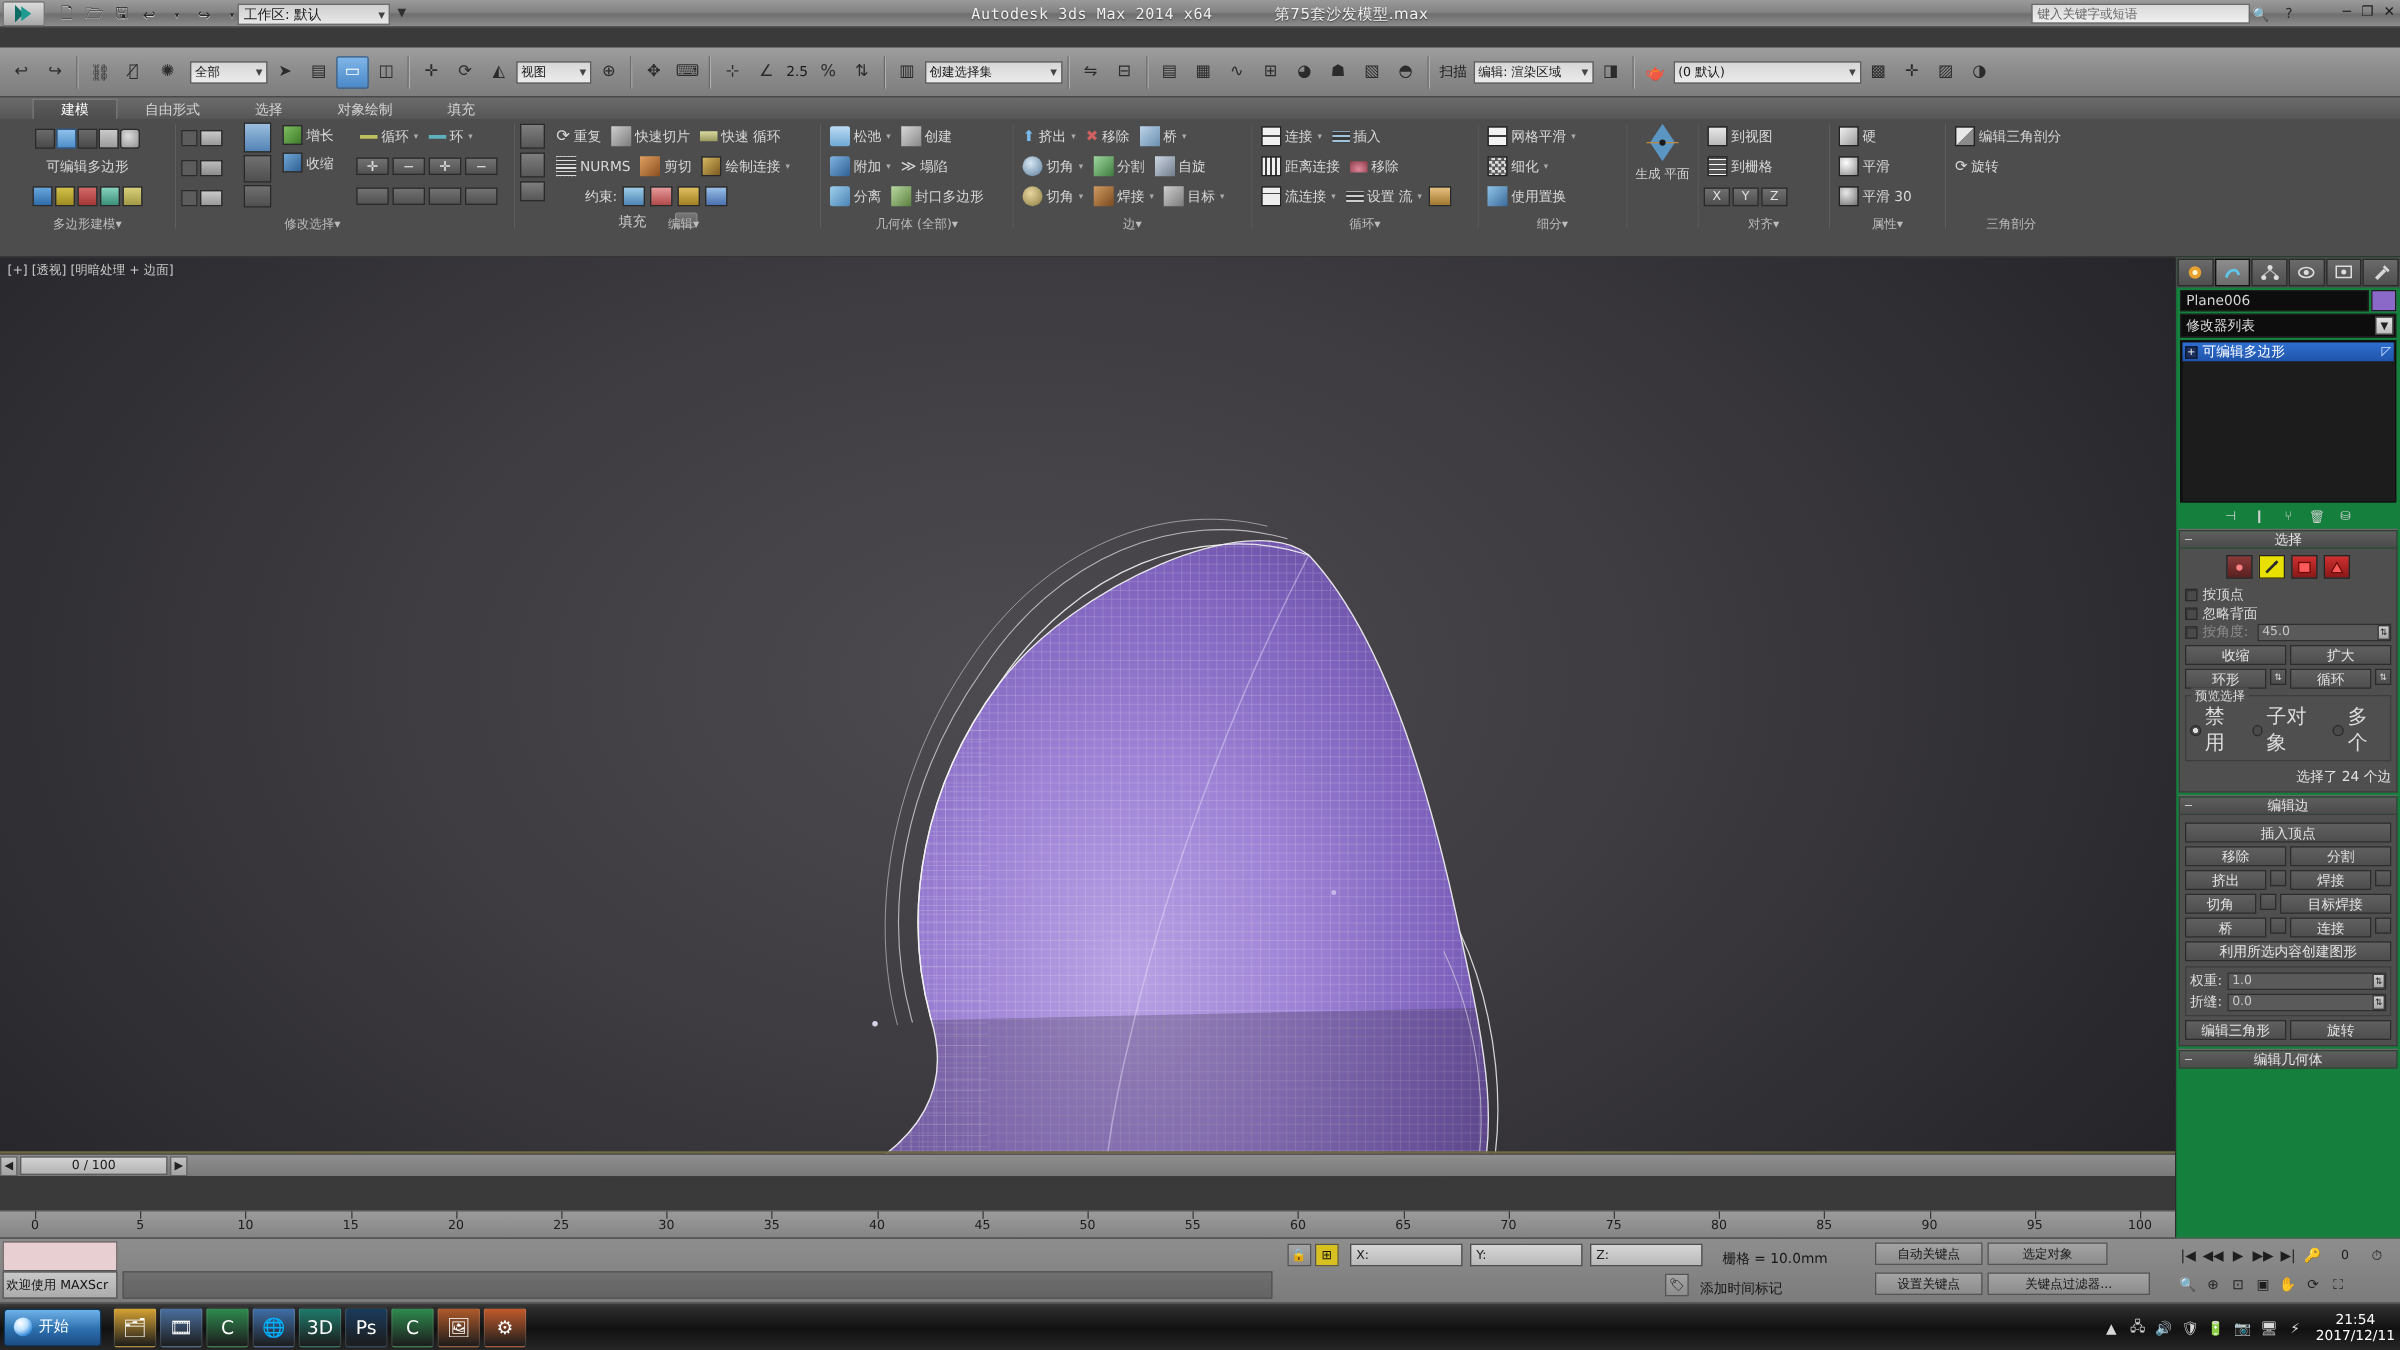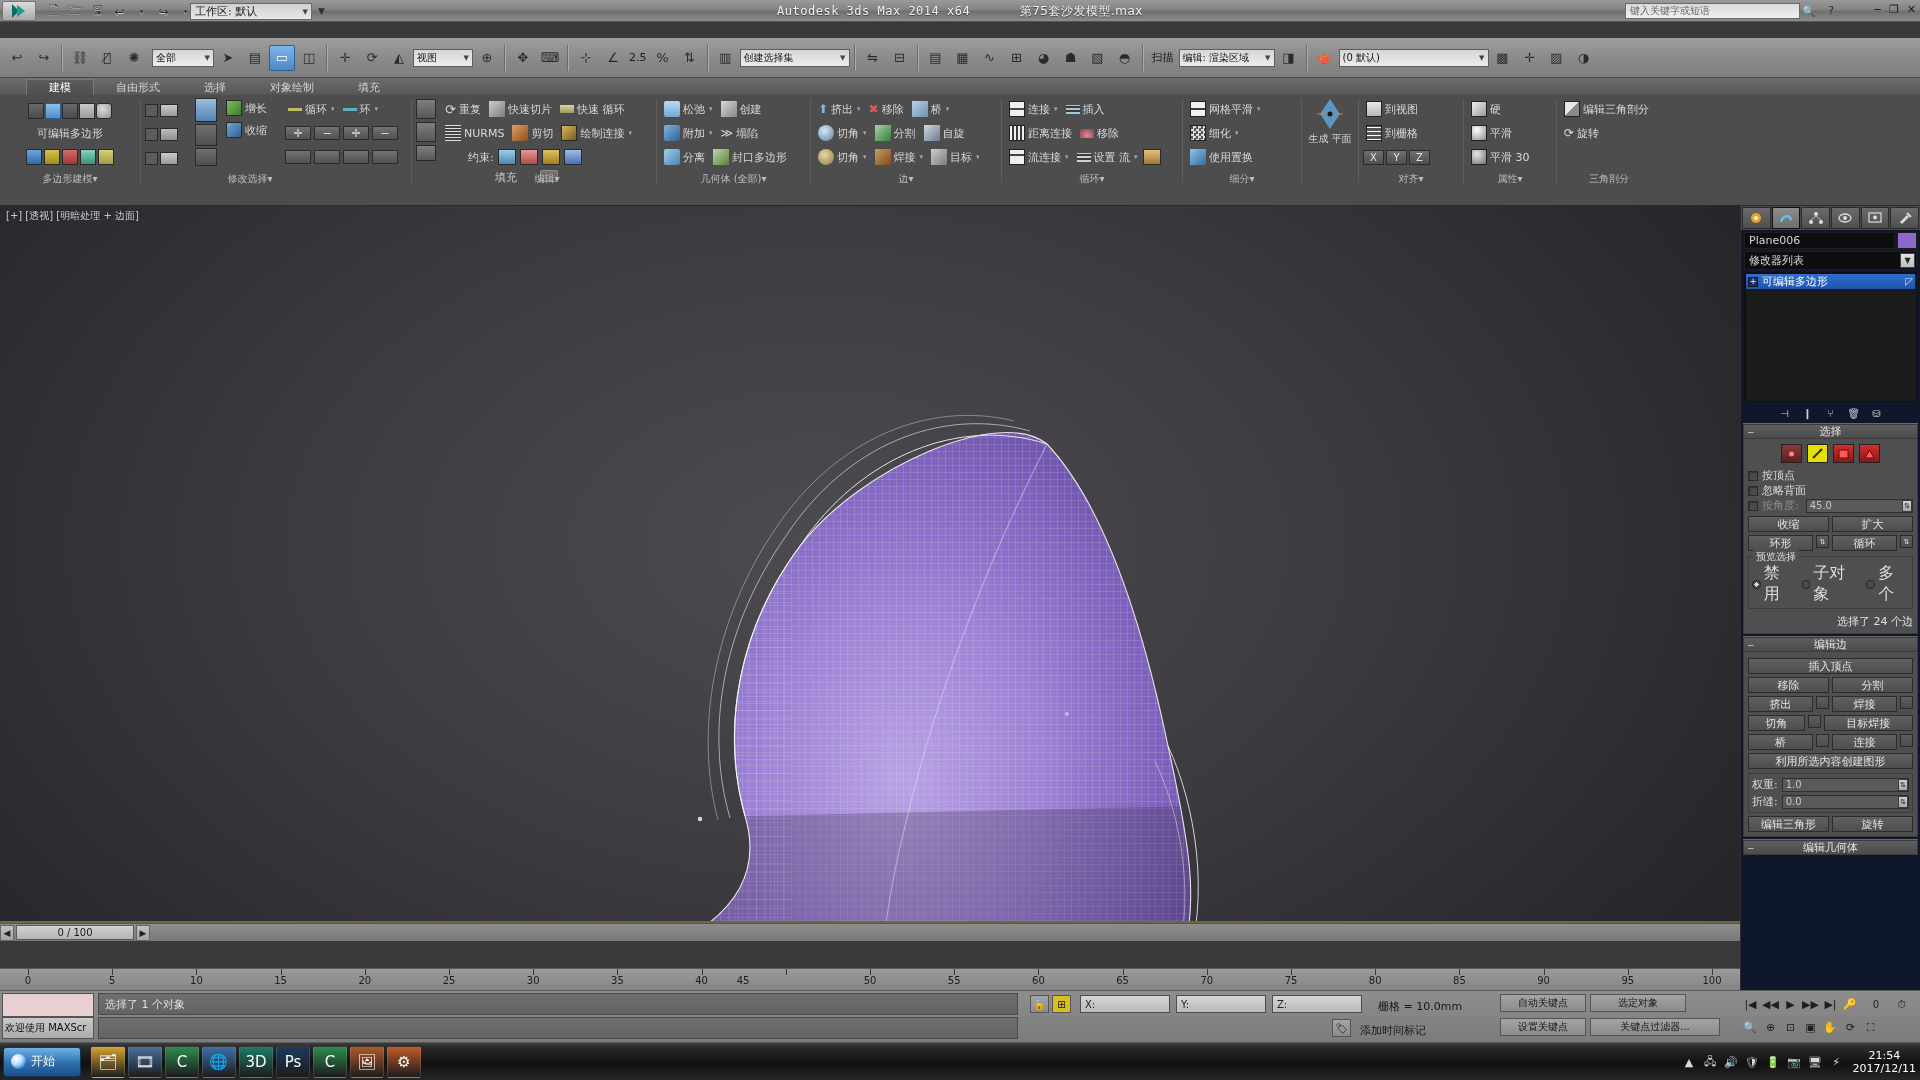--- a/index.html
+++ b/index.html
@@ -148,21 +148,21 @@
     font-size:9px;color:#222;background:linear-gradient(to bottom,#c3c3c3,#a3a3a3);border:1px solid #666;}
   .vp-track .tslider{
     margin-left:2px;width:118px;height:15px;
     background:linear-gradient(to bottom,#d2d2d2,#b4b4b4);border:1px solid #5c5c5c;
     font-size:10px;color:#1a1a1a;display:flex;align-items:center;justify-content:center;
   }
 
   
   .cmdpanel{
     position:absolute;right:0;top:206px;width:180px;height:790px;
-    background:#0f172a;border-left:1px solid #2c2c2c;
+    background:#15803d;border-left:1px solid #2c2c2c;
   }
   .cp-tabs{display:flex;height:24px;background:#4a4a4a;padding:1px;gap:1px;}
   .cp-tab{flex:1;border:1px solid #2b2b2b;background:linear-gradient(to bottom,#6a6a6a,#4f4f4f);
     display:flex;align-items:center;justify-content:center;}
   .cp-tab.active{background:linear-gradient(to bottom,#8d8d8d,#6d6d6d);border-color:#111;}
   .cp-namebar{display:flex;margin:2px 3px 1px 3px;height:17px;gap:2px;}
   .cp-name{flex:1;background:#0d0d0d;border:1px solid #1e1e1e;color:#d7d7d7;font-size:11px;
     display:flex;align-items:center;padding-left:4px;}
   .cp-swatch{width:20px;height:17px;background:#8b69c9;border:1px solid #1e1e1e;}
   .cp-modlist{margin:2px 3px;height:19px;background:#0d0d0d;border:1px solid #1e1e1e;
@@ -1085,21 +1085,21 @@
       <div class="ticklabel" style="left: 364.8px; text-align: center;">20</div>
       <div class="tick" style="left: 449px;"></div>
       <div class="ticklabel" style="left: 449px;">25</div>
       <div class="tick" style="left: 533.2px;"></div>
       <div class="ticklabel" style="left: 533.2px;">30</div>
       <div class="tick" style="left: 617.4px;"></div>
       <div class="ticklabel" style="left: 617.4px;">35</div>
       <div class="tick" style="left: 701.6px;"></div>
       <div class="ticklabel" style="left: 701.6px;">40</div>
       <div class="tick" style="left: 785.8px;"></div>
-      <div class="ticklabel" style="left: 743px;">45</div>
+      <div class="ticklabel" style="left: 786px;">45</div>
       <div class="tick" style="left: 870px;"></div>
       <div class="ticklabel" style="left: 870px;">50</div>
       <div class="tick" style="left: 954.2px;"></div>
       <div class="ticklabel" style="left: 954.2px;">55</div>
       <div class="tick" style="left: 1038.4px;"></div>
       <div class="ticklabel" style="left: 1038.4px;">60</div>
       <div class="tick" style="left: 1122.6px;"></div>
       <div class="ticklabel" style="left: 1122.6px;">65</div>
       <div class="tick" style="left: 1206.8px;"></div>
       <div class="ticklabel" style="left: 1206.8px;">70</div>
@@ -1115,21 +1115,20 @@
       <div class="ticklabel" style="left: 1627.8px;">95</div>
       <div class="tick" style="left: 1712px;"></div>
       <div class="ticklabel" style="left: 1712px;">100</div>
     </div>
 
   <div class="statusbar">
     <div class="maxscript">
       <div class="ms-top"></div>
       <div class="ms-bot">欢迎使用 MAXScr</div>
     </div>
-    <div class="st-line">选择了 1 个对象</div>
     <div class="st-line2"></div>
 
     <div class="sb-btn" style="left:1030px;top:4px;width:19px">🔒</div>
     <div class="sb-btn" style="left:1052px;top:4px;width:19px;background:#d8c020">⊞</div>
 
     <div class="coord" style="left:1080px;width:90px">
       <span style="color:#222">X:</span>
     </div>
     <div class="coord" style="left:1176px;width:90px">
       <span style="color:#222">Y:</span>

